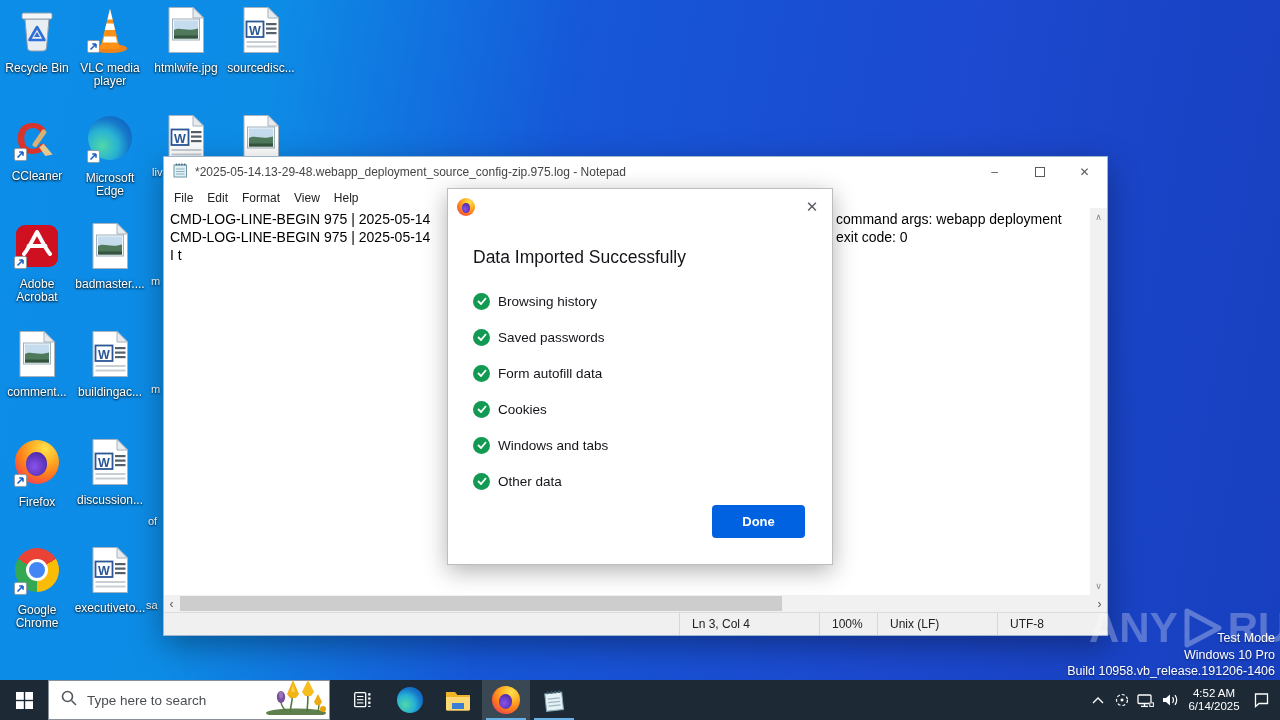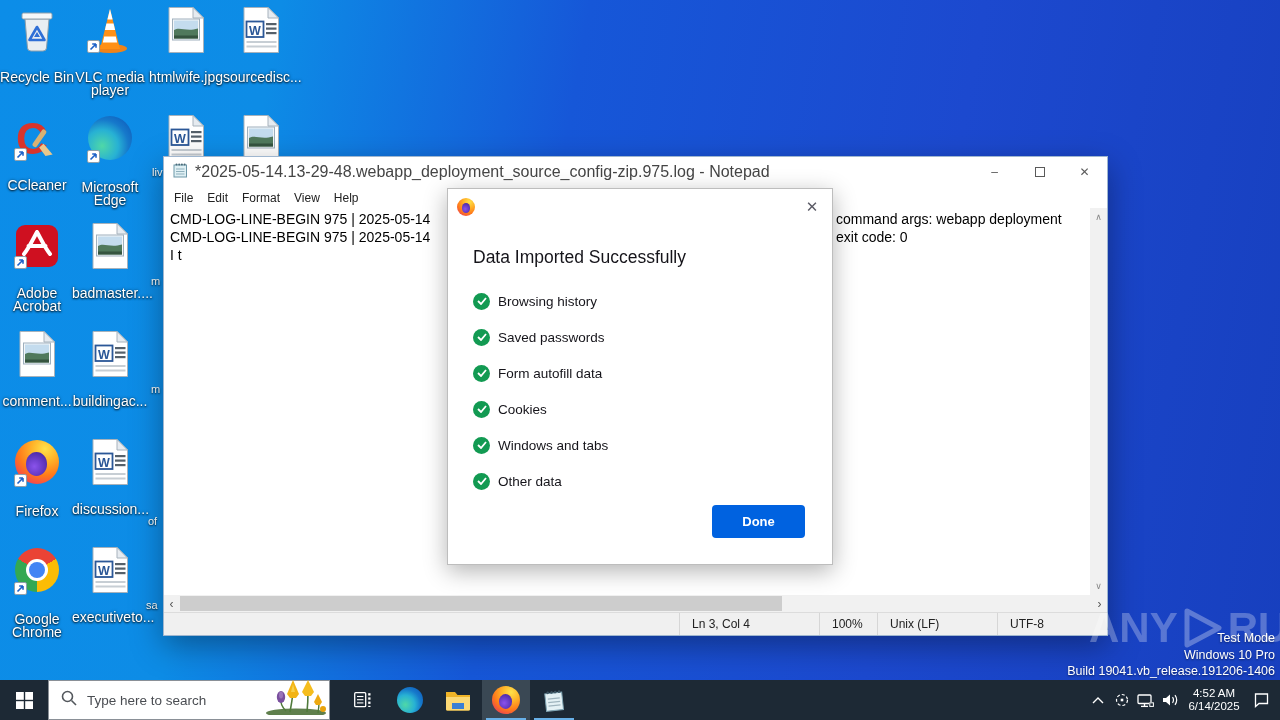--- a/index.html
+++ b/index.html
@@ -2,41 +2,41 @@
 <html><head>
 <meta charset="utf-8">
 <style>
   *{margin:0;padding:0;box-sizing:border-box;font-family:"Liberation Sans",sans-serif;}
   html,body{width:1280px;height:720px;overflow:hidden;}
   .desktop{position:absolute;inset:0;background:linear-gradient(100deg,#0c8de8 0%,#0d8ce6 20%,#1657d8 42%,#1c49cf 70%,#173fbe 100%);overflow:hidden;}
 
   
   .dt-icon{position:absolute;width:76px;text-align:center;cursor:pointer;}
   .glyph{width:48px;height:48px;margin:0 auto;position:relative;}
-  .dt-label{margin-top:17px;font-size:14px;color:#fff;line-height:12.5px;
+  .dt-label{margin-top:8px;font-size:12px;color:#fff;line-height:12.5px;
     text-shadow:0 1px 2px rgba(0,0,0,.85),0 0 3px rgba(0,0,0,.5);}
   .dt-partial{position:absolute;font-size:11px;color:#fff;text-shadow:0 1px 2px rgba(0,0,0,.85);}
   .sc-arrow{position:absolute;left:1px;bottom:1px;width:13px;height:13px;background:#fff;
     border:1px solid #8fa0ac;border-radius:2px;display:flex;align-items:center;justify-content:center;}
   .ic-chrome{width:44px;height:44px;margin:2px auto;border-radius:50%;position:relative;
     background:conic-gradient(from -60deg,#ea4335 0 120deg,#fbbc05 0 240deg,#34a853 0 360deg);}
   .ic-chrome::before{content:"";position:absolute;inset:11px;background:#fff;border-radius:50%;}
   .ic-chrome::after{content:"";position:absolute;inset:14px;background:#4285f4;border-radius:50%;}
   .ic-firefox{width:44px;height:44px;margin:2px auto;border-radius:50%;position:relative;
     background:radial-gradient(circle at 68% 20%,#ffe14a 0%,#ffb429 28%,#ff7a1a 58%,#f13b5b 86%,#d62a6e 100%);}
   .ic-firefox::after{content:"";position:absolute;left:24%;top:28%;width:48%;height:54%;border-radius:50%;
     background:radial-gradient(circle at 40% 60%,#8a53ec,#3b1d95);}
   .ic-edge{width:44px;height:44px;margin:2px auto;border-radius:50%;
     background:radial-gradient(circle at 32% 68%,#4fd8a7 0%,#27b1d4 38%,#1679cb 62%,#0b50b6 100%);}
 
   
   .np{position:absolute;left:163px;top:156px;width:945px;height:480px;background:#fff;
     border:1px solid #9fb6cf;box-shadow:0 10px 30px rgba(0,0,0,.35);z-index:10;display:flex;flex-direction:column;}
   .np-title{height:30px;display:flex;align-items:center;padding-left:9px;}
-  .np-title .t{font-size:16px;color:#454545;margin-left:7px;flex:1;white-space:nowrap;overflow:hidden;}
+  .np-title .t{font-size:12px;color:#454545;margin-left:7px;flex:1;white-space:nowrap;overflow:hidden;}
   .np-btn{width:45px;height:30px;display:flex;align-items:center;justify-content:center;color:#5a5a5a;font-size:12px;}
   .np-max{width:10px;height:10px;border:1px solid #5a5a5a;display:block;}
   .np-menu{height:21px;display:flex;align-items:center;padding-left:3px;}
   .np-menu span{font-size:12px;color:#222;padding:2px 7px;cursor:default;}
   .np-body{flex:1;position:relative;overflow:hidden;}
   .np-text{position:absolute;inset:0 17px 0 0;font-family:"DejaVu Sans Mono","Liberation Mono",monospace;
     font-size:14px;line-height:18px;color:#000;padding:2px 0 0 6px;white-space:pre;}
   .np-text .seg{position:absolute;left:672px;}
   .np-vscroll{position:absolute;top:0;right:0;bottom:0;width:17px;background:#f1f1f1;display:flex;
     flex-direction:column;justify-content:space-between;align-items:center;font-size:9px;color:#888;padding:4px 0;}
@@ -412,21 +412,21 @@
   <div class="wm-logo">
     <span>ANY</span>
     <svg width="50" height="44">
         <path d="M9 5 L41 22 L9 39 Z" fill="none" stroke="rgba(255,255,255,.3)" stroke-width="5" stroke-linejoin="round"></path>
       </svg>
     <span>RUN</span>
   </div>
   <div class="wm-lines" id="wm-lines">
       <div>Test Mode</div>
       <div>Windows 10 Pro</div>
-      <div>Build 19041.vb_release.191206-1406</div>
+      <div>Build 10958.vb_release.191206-1406</div>
     </div>
 
   <div class="tb">
     <div class="tb-start">
       <svg width="17" height="17">
           <g fill="#fff">
             <rect x="0" y="0" width="7.8" height="7.8"></rect>
             <rect x="9.2" y="0" width="7.8" height="7.8"></rect>
             <rect x="0" y="9.2" width="7.8" height="7.8"></rect>
             <rect x="9.2" y="9.2" width="7.8" height="7.8"></rect>

